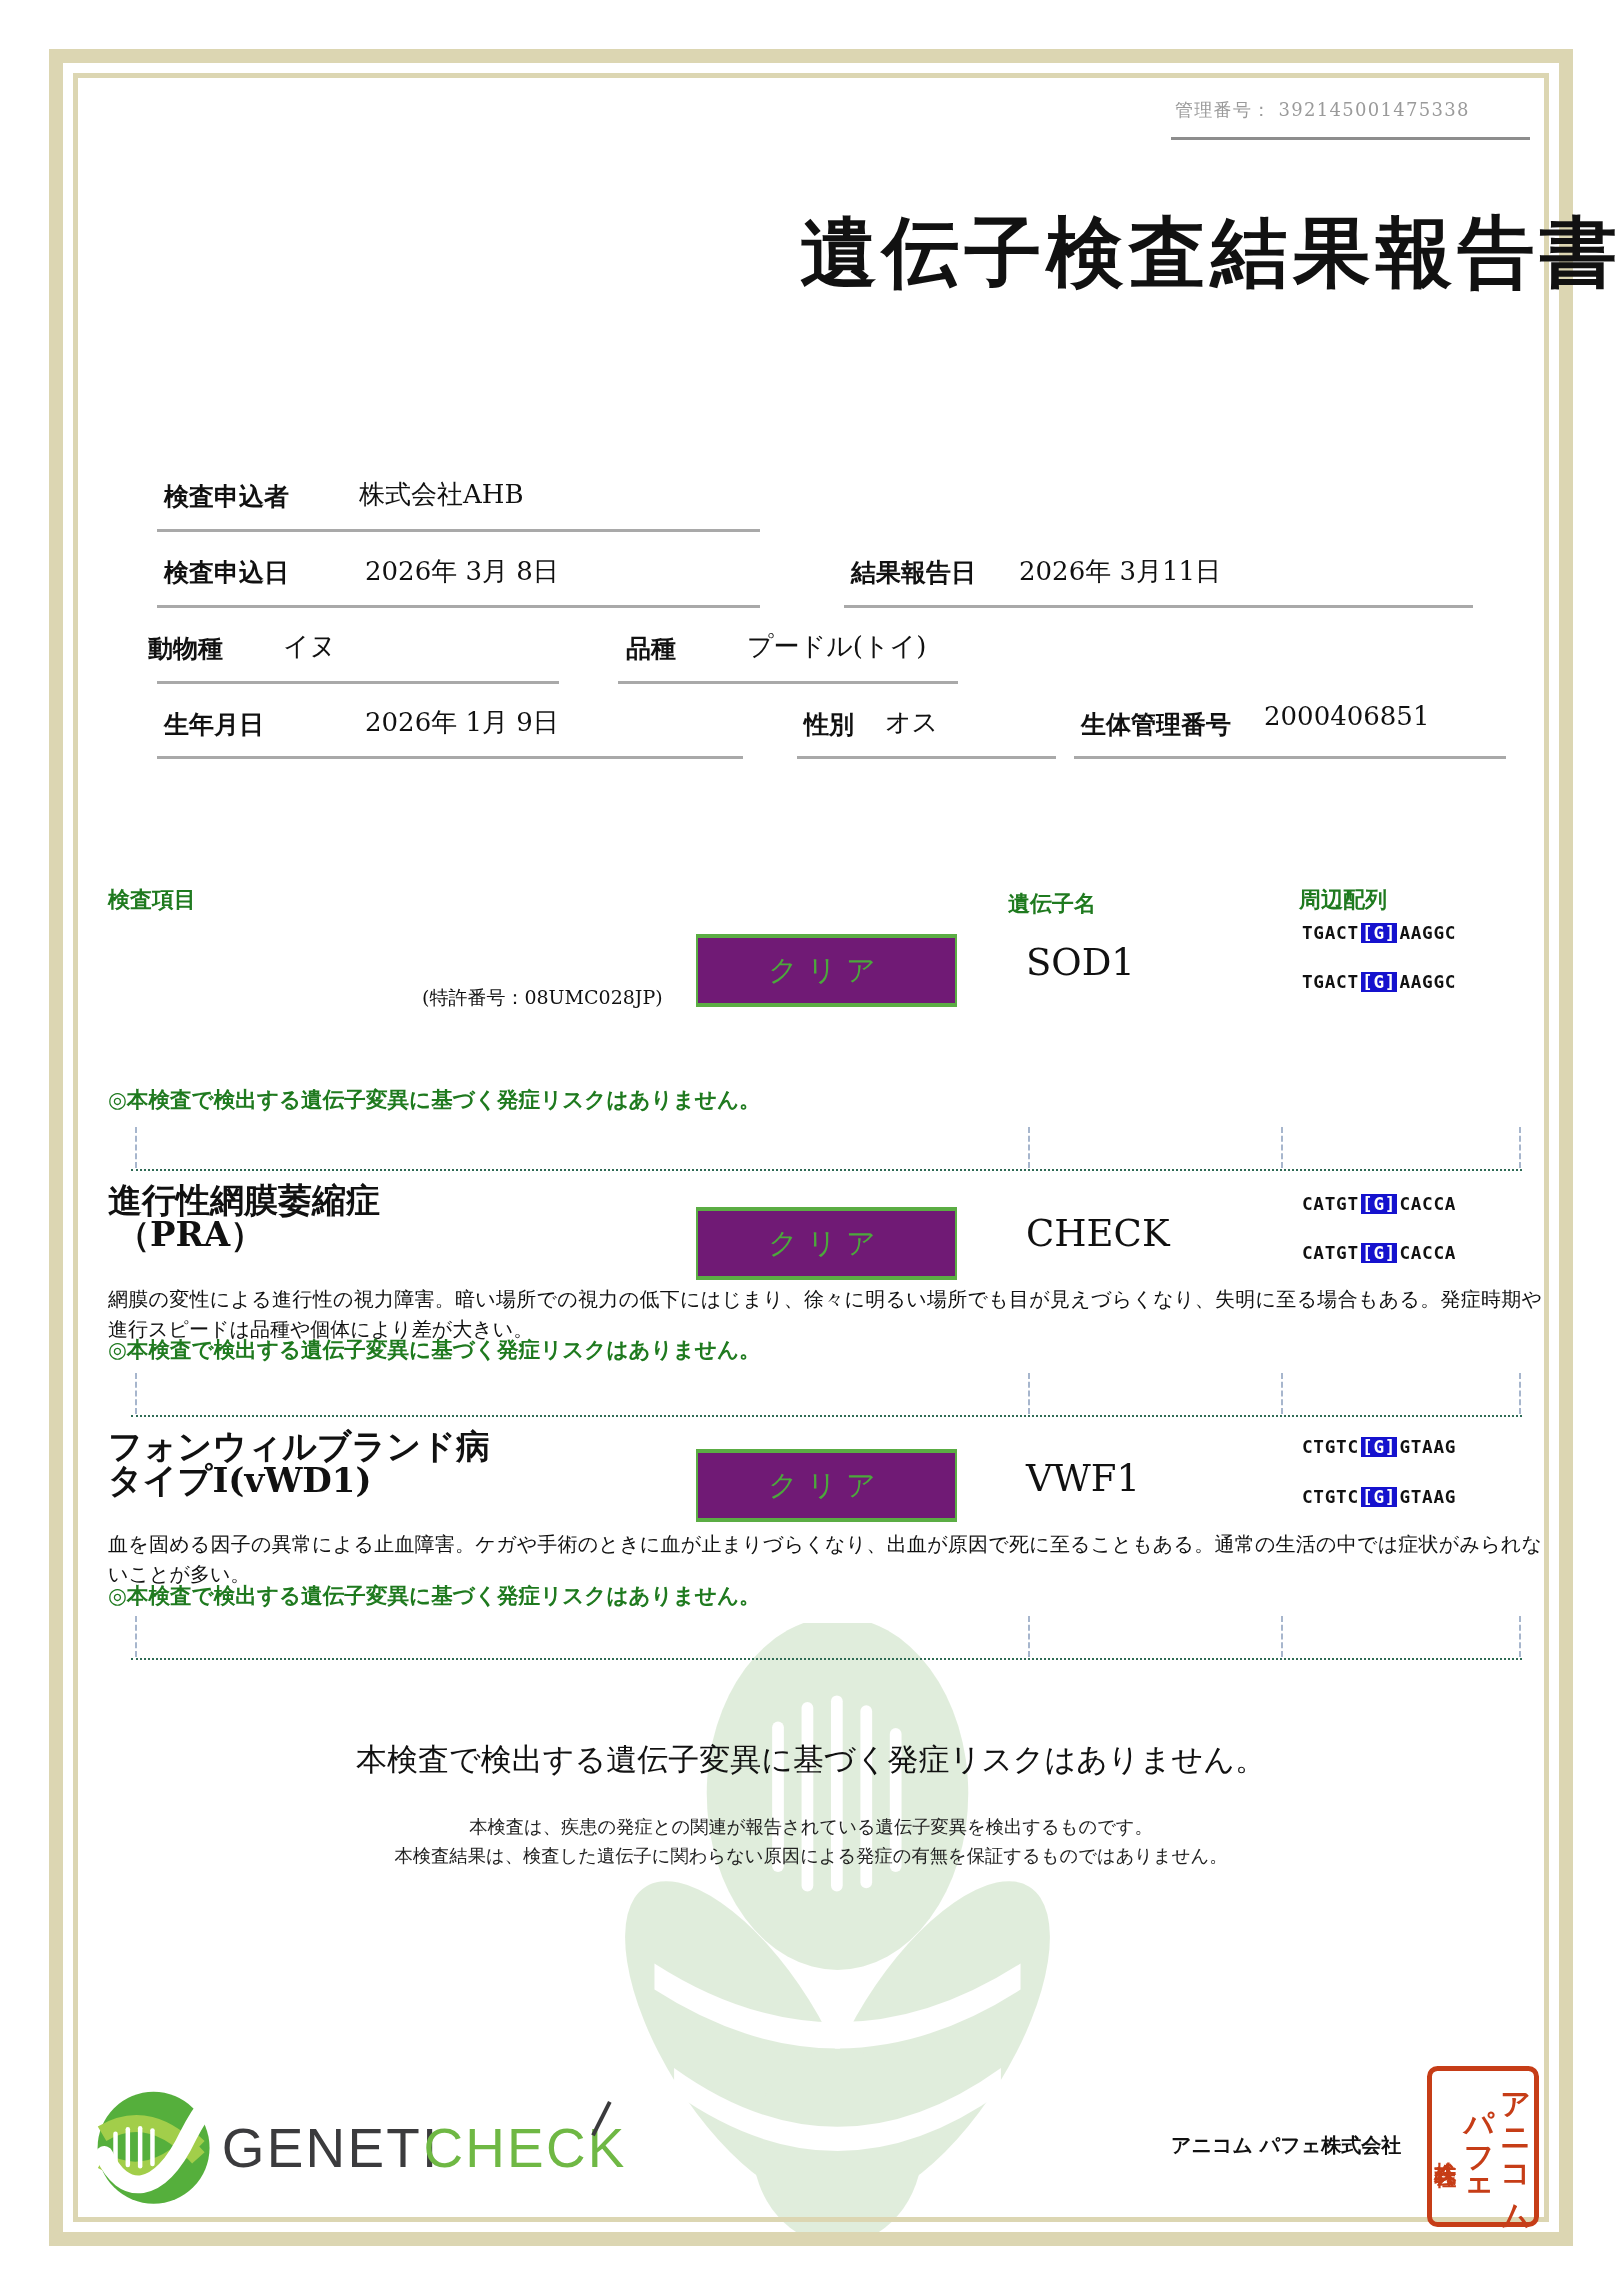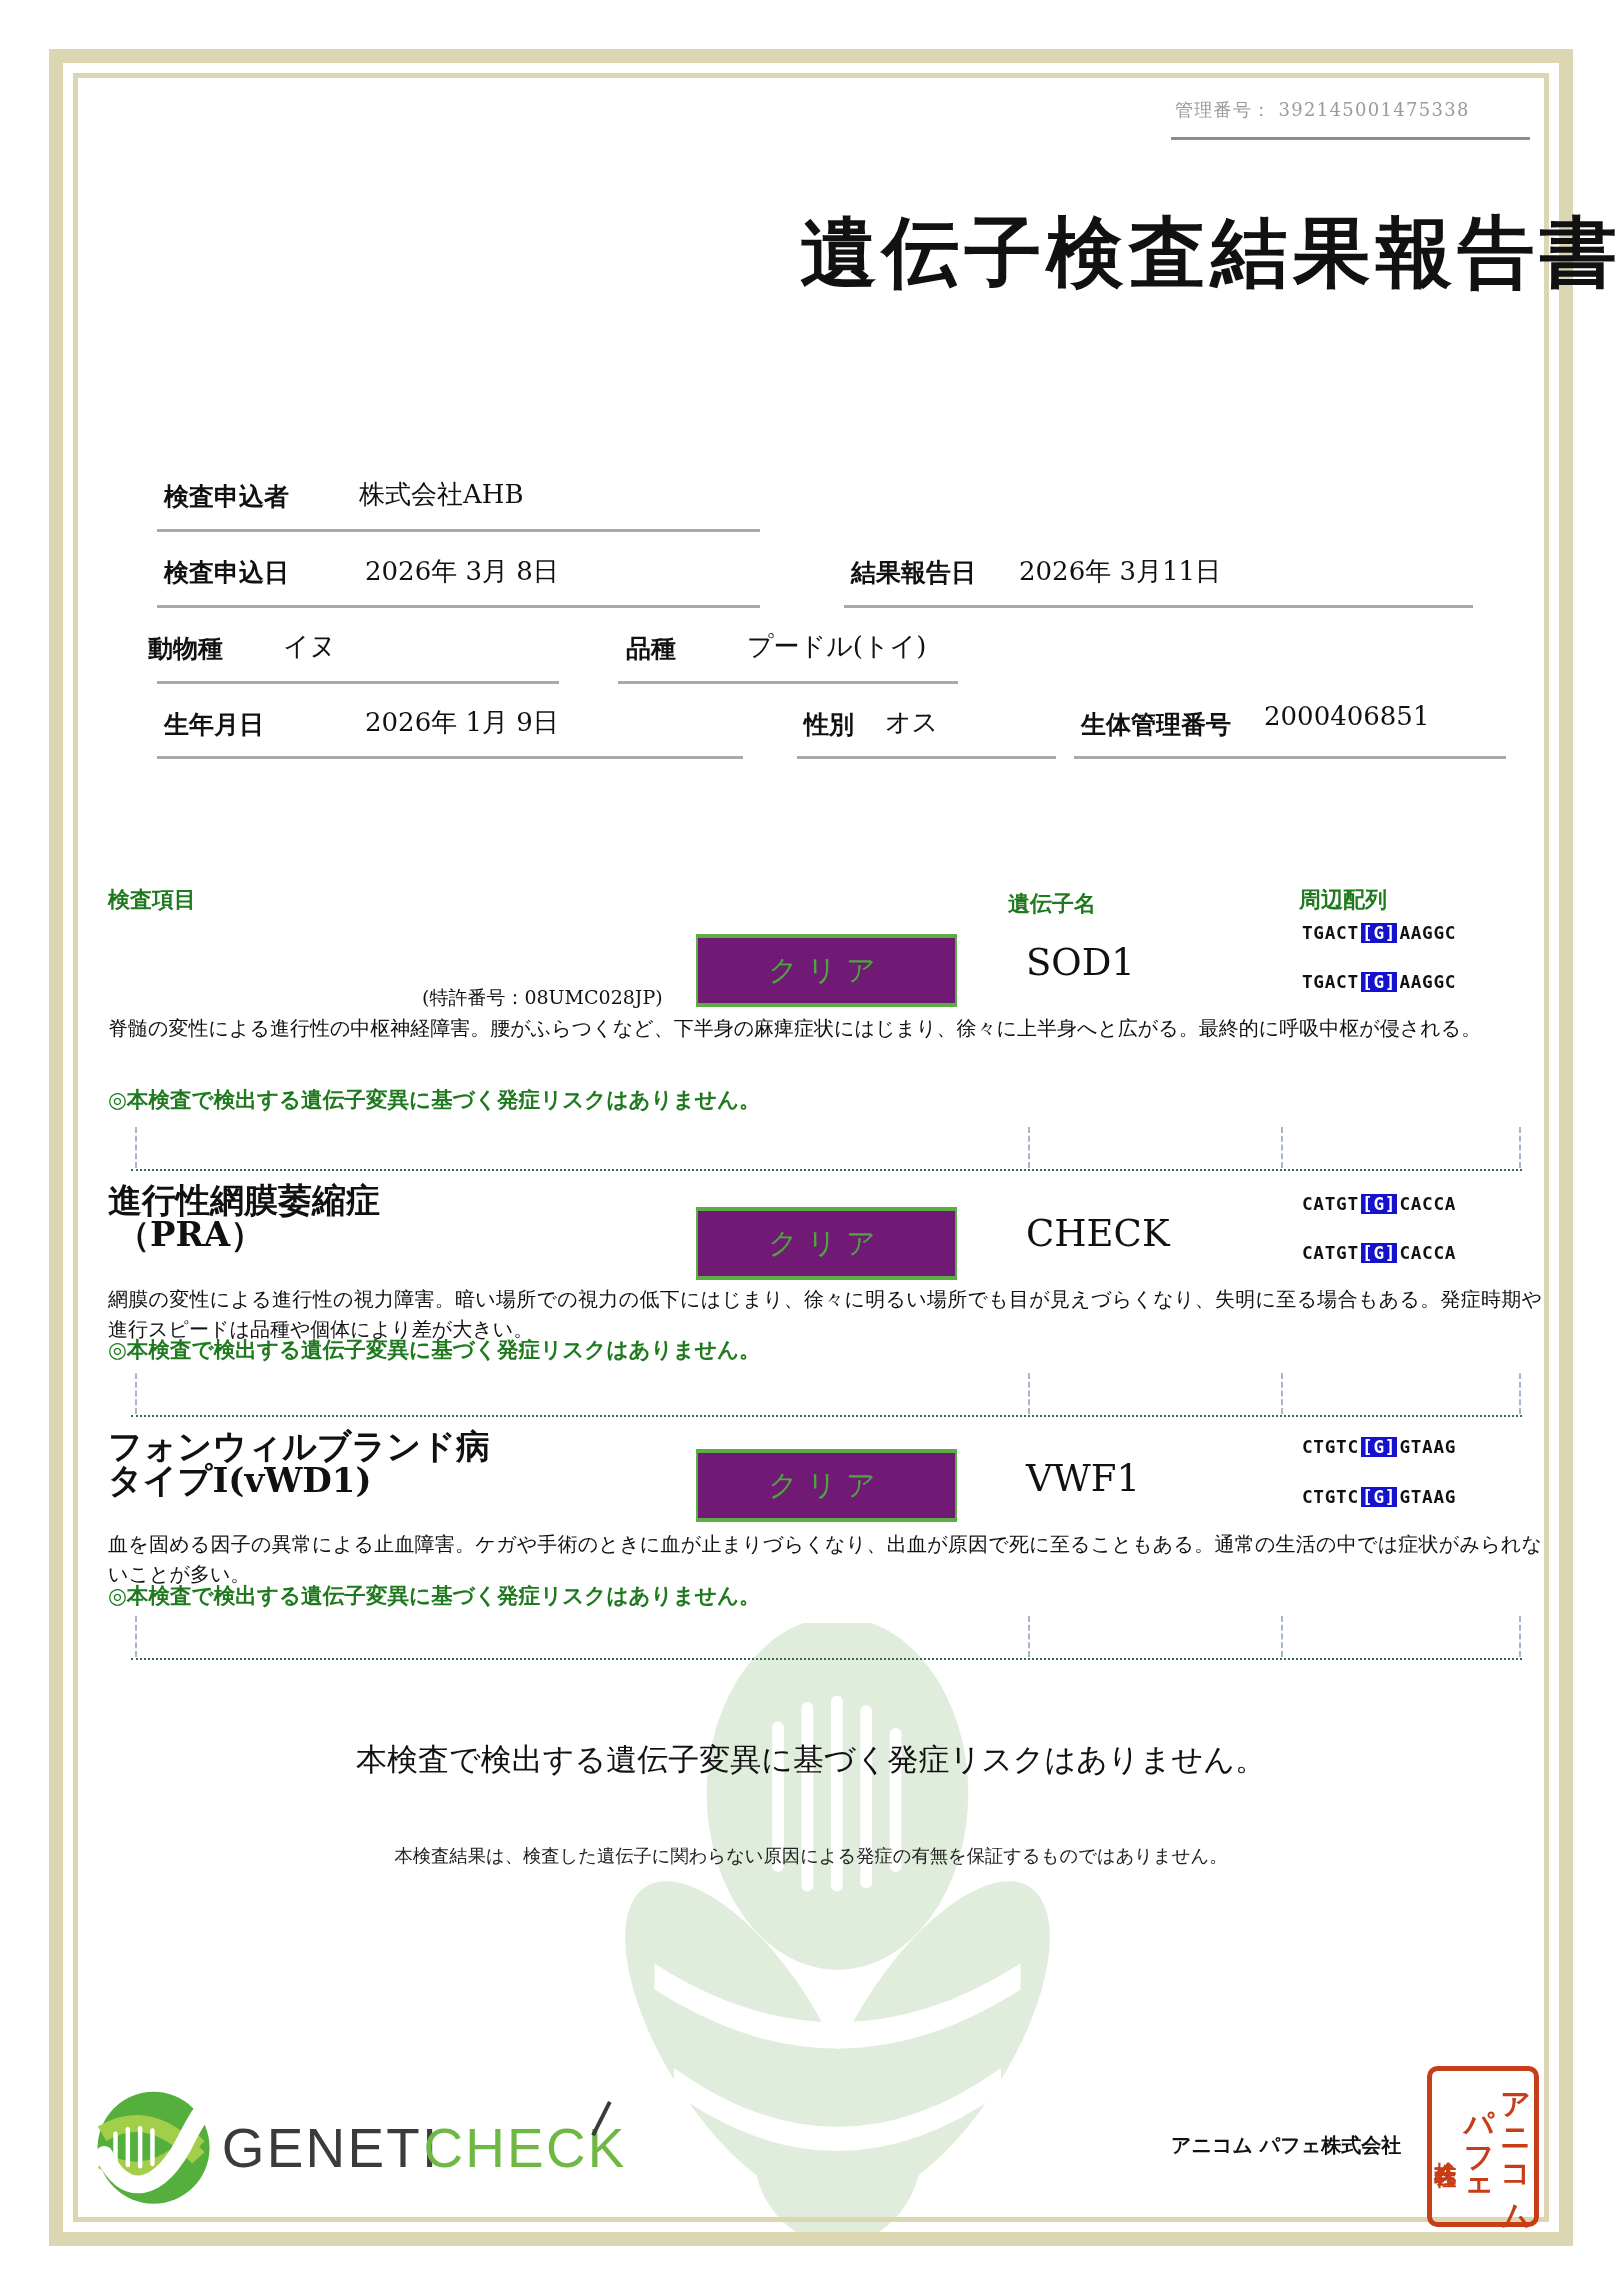--- a/index.html
+++ b/index.html
@@ -116,21 +116,20 @@
 
     <div class="abs ghead" style="top:885px;left:108px;">検査項目</div>
     <div class="abs ghead" style="top:889px;left:1008px;">遺伝子名</div>
     <div class="abs ghead" style="top:885px;left:1299px;">周辺配列</div>
 
     <div class="abs patent" style="top:985px;left:422px;">(特許番号：08UMC028JP)</div>
     <div class="abs clear-btn" style="top:934px;left:696px;">クリア</div>
     <div class="abs gene" style="top:941px;left:1026px;">SOD1</div>
     <div class="abs seq" style="top:923px;left:1302px;"><span>TGACT</span><span class="var">[G]</span><span>AAGGC</span></div>
     <div class="abs seq" style="top:972px;left:1302px;"><span>TGACT</span><span class="var">[G]</span><span>AAGGC</span></div>
-    <div class="abs desc" style="top:1013px;left:108px;">脊髄の変性による進行性の中枢神経障害。腰がふらつくなど、下半身の麻痺症状にはじまり、徐々に上半身へと広がる。最終的に呼吸中枢が侵される。</div>
     <div class="abs risk" style="top:1085px;left:108px;">◎本検査で検出する遺伝子変異に基づく発症リスクはありません。</div>
     <div class="abs tick" style="top:1127px;left:135px;"></div>
     <div class="abs tick" style="top:1127px;left:1028px;"></div>
     <div class="abs tick" style="top:1127px;left:1281px;"></div>
     <div class="abs tick" style="top:1127px;left:1519px;"></div>
     <div class="abs dotline" style="top:1169px;left:131px;"></div>
 
     <div class="abs sec-name" style="top:1178px;left:108px;">進行性網膜萎縮症</div>
     <div class="abs sec-name" style="top:1212px;left:116px;">（PRA）</div>
     <div class="abs clear-btn" style="top:1207px;left:696px;">クリア</div>
@@ -153,20 +152,21 @@
     <div class="abs seq" style="top:1487px;left:1302px;"><span>CTGTC</span><span class="var">[G]</span><span>GTAAG</span></div>
     <div class="abs desc" style="top:1529px;left:108px;">血を固める因子の異常による止血障害。ケガや手術のときに血が止まりづらくなり、出血が原因で死に至ることもある。通常の生活の中では症状がみられないことが多い。</div>
     <div class="abs risk" style="top:1581px;left:108px;">◎本検査で検出する遺伝子変異に基づく発症リスクはありません。</div>
     <div class="abs tick" style="top:1616px;left:135px;"></div>
     <div class="abs tick" style="top:1616px;left:1028px;"></div>
     <div class="abs tick" style="top:1616px;left:1281px;"></div>
     <div class="abs tick" style="top:1616px;left:1519px;"></div>
     <div class="abs dotline" style="top:1658px;left:131px;"></div>
 
     <div class="abs sum2">本検査で検出する遺伝子変異に基づく発症リスクはありません。</div>
+    <div class="abs disc" style="top:1814px;">本検査は、疾患の発症との関連が報告されている遺伝子変異を検出するものです。</div>
     <div class="abs disc" style="top:1843px;">本検査結果は、検査した遺伝子に関わらない原因による発症の有無を保証するものではありません。</div>
 
     <svg class="abs logo" viewBox="0 0 970 235">
       <circle cx="110" cy="117" r="100" fill="#55AF3C"></circle>
       <path d="M 18 92 Q 105 40 190 135" stroke="#A2CE4A" stroke-width="30" fill="none"></path>
       <path d="M 18 140 Q 105 190 190 95" stroke="#A2CE4A" stroke-width="30" fill="none"></path>
       <g fill="#ffffff">
         <rect x="38" y="88" width="8" height="58" rx="4"></rect>
         <rect x="60" y="80" width="8" height="72" rx="4"></rect>
         <rect x="82" y="78" width="8" height="76" rx="4"></rect>

